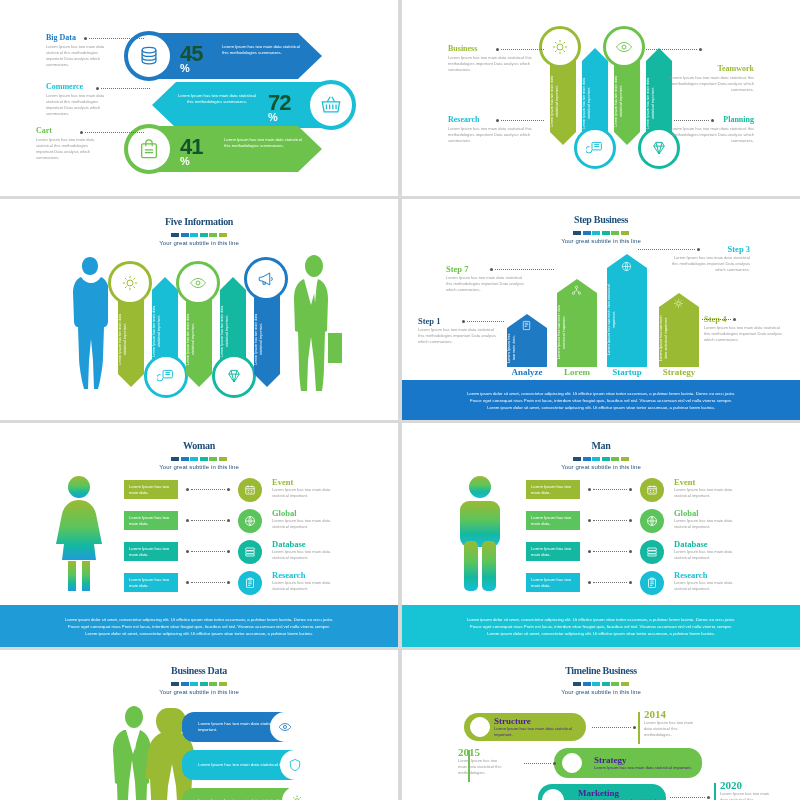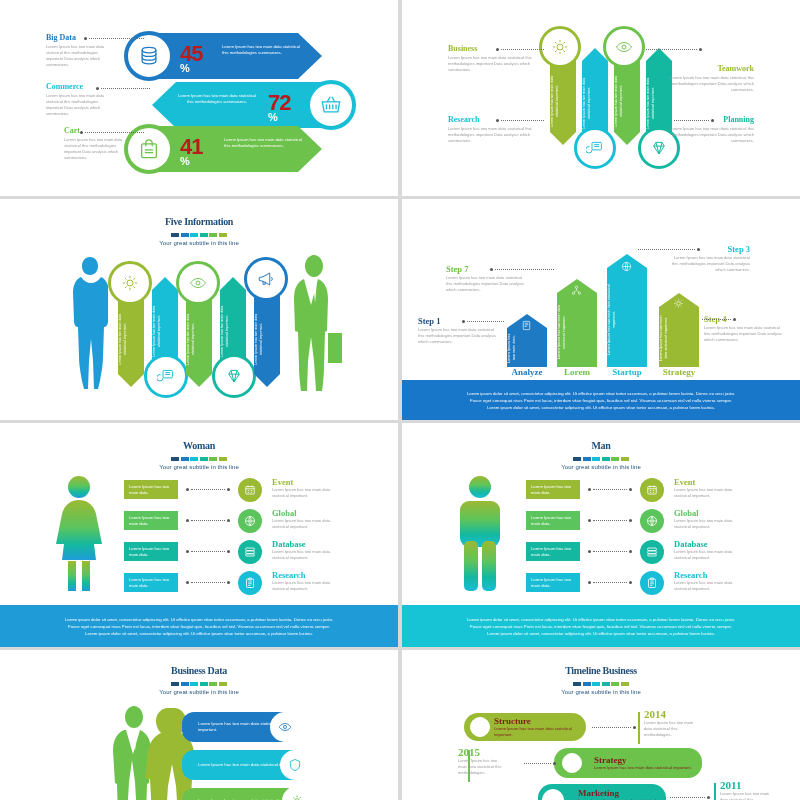--- a/index.html
+++ b/index.html
@@ -42,21 +42,21 @@
   .dots{display:flex;align-items:center;gap:2px;}
   .dots .cap{width:3.4px;height:3.4px;border-radius:50%;background:#555;}
   .dots .dash{flex:1;height:0;border-top:1.4px dotted #6e6e6e;}
   .circ{
     border-radius:50%;background:#fff;display:flex;align-items:center;
     justify-content:center;box-sizing:border-box;
   }
   svg{display:block;}
   .s1 .chev{position:absolute;}
   .s1 .num{
-    font-family:"Liberation Sans",sans-serif;font-weight:bold;color:#b91c1c;
+    font-family:"Liberation Sans",sans-serif;font-weight:bold;color:#14532d;
     font-size:22px;line-height:19px;letter-spacing:-1px;
   }
   .s1 .pct{font-size:11px;line-height:9px;font-weight:bold;color:#fff;}
   .s1 .body{font-size:4.2px;line-height:6px;color:#fff;width:78px;}
   .s1 .side{position:absolute;width:68px;}
   .s1 .side .h{font-size:8px;line-height:10px;}
   .s1 .side p{margin:1px 0 0 0;font-size:4.1px;line-height:6px;color:#9a9a9a;}
   .s2 .vtext{
     writing-mode:vertical-rl;transform:rotate(180deg);
     font-size:3.6px;line-height:5px;color:#fff;text-align:center;
@@ -97,21 +97,21 @@
   .p .rowlbl .h{font-size:8.5px;line-height:10px;}
   .p .rowlbl p{margin:0;font-size:4.1px;line-height:6px;color:#9a9a9a;}
 
   
   .s7 .pill{position:absolute;display:flex;align-items:center;
     border-radius:12px;color:#fff;font-size:4.3px;line-height:6px;
     padding-left:16px;box-sizing:border-box;}
 
   
   .s8 .pill{position:absolute;display:flex;align-items:center;
-    border-radius:14px;color:#7f1d1d;box-sizing:border-box;}
+    border-radius:14px;color:#4c1d95;box-sizing:border-box;}
   .s8 .pill .h{font-family:"Liberation Serif",serif;font-weight:bold;font-size:9px;line-height:10px;}
   .s8 .pill p{margin:0;font-size:4.2px;line-height:6px;}
   .s8 .yr{position:absolute;}
   .s8 .yr .y{font-family:"Liberation Serif",serif;font-weight:bold;font-size:11px;line-height:12px;}
   .s8 .yr p{margin:0;font-size:4.1px;line-height:6px;color:#9a9a9a;}
   .s8 .tick{position:absolute;width:1.6px;}
 </style>
 </head>
 <body>
 
@@ -170,21 +170,21 @@
     <div class="num" style="position:absolute;left:180px;top:137px;">41</div>
     <div class="pct" style="position:absolute;left:180px;top:157px;overflow:hidden;height:8px;">%</div>
     <div class="body" style="position:absolute;left:224px;top:137px;">Lorem Ipsum has two main data statistical this methodologies summarizes.</div>
     <div class="circ" style="position:absolute;left:124px;top:124px;width:50px;height:50px;border:4px solid #6cc24a;">
       <svg width="22" height="22" viewBox="0 0 24 24" fill="none" stroke="#6cc24a" stroke-width="1.4">
         <rect x="4" y="6.5" width="16" height="15" rx="1.5"></rect>
         <path d="M8.5 9V5.5a3.5 3.5 0 0 1 7 0V9"></path>
         <path d="M7.5 13h9M7.5 16h9"></path>
       </svg>
     </div>
-    <div class="side" style="left:64px;top:126px;">
+    <div class="side" style="left:36px;top:126px;">
       <div class="lbl-h h" style="color:#6cc24a;">Cart</div>
       <p>Lorem Ipsum has two main data statistical this methodologies important Data analysis which summarizes.</p>
     </div>
     <div class="dots" style="position:absolute;left:80px;top:131px;width:64px;">
       <span class="cap"></span>
         <span class="dash"></span>
     </div>
   </div>
 
   <div class="slide s2">
@@ -345,20 +345,32 @@
     <div class="circ" style="position:absolute;left:244px;top:58px;width:44px;height:44px;border:3px solid #1f7ac4;">
       <svg width="18" height="18" viewBox="0 0 24 24" fill="none" stroke="#1f7ac4" stroke-width="1.3">
         <path d="M3 10v4l5 1 9 5V4l-9 5z"></path>
         <path d="M19 9.5a3 3 0 0 1 0 5"></path>
         <path d="M8 15v4h3v-3.5"></path>
       </svg>
     </div>
   </div>
 
   <div class="slide s4">
+    <div style="position:absolute;left:0;right:0;top:12px;">
+      <div class="title t-xl">Step Business</div>
+      <div class="barset">
+        <i style="background:#1f4e79"></i>
+          <i style="background:#1f7ac4"></i>
+          <i style="background:#17bed5"></i>
+        <i style="background:#14b8a0"></i>
+          <i style="background:#6cc24a"></i>
+          <i style="background:#9aba33"></i>
+      </div>
+      <div class="subtitle">Your great subtitle in this line</div>
+    </div>
 
     <svg class="bar" style="left:105px;top:115px;" width="40" height="53">
       <path d="M20 0 40 14 V53 H0 V14 Z" fill="#1f7ac4"></path>
     </svg>
     <svg style="position:absolute;left:119px;top:121px;" width="11" height="11" viewBox="0 0 24 24" fill="none" stroke="#fff" stroke-width="1.4">
       <rect x="5" y="3" width="14" height="18" rx="1.5"></rect>
         <path d="M8 7h8M8 10.5h8M8 14h5"></path>
     </svg>
     <div class="vtext" style="position:absolute;left:105px;top:134px;width:40px;height:30px;">Lorem Ipsum has two main data.</div>
     <div class="caption" style="left:105px;top:168px;width:40px;color:#1f7ac4;">Analyze</div>
@@ -776,18 +788,18 @@
         <rect x="5" y="3" width="14" height="18" rx="1.5"></rect>
           <path d="M8 7.5h8M8 11h8M8 14.5h8M8 18h5"></path>
       </svg>
     </div>
     <div class="dots" style="position:absolute;left:268px;top:146px;width:40px;flex-direction:row-reverse;">
       <span class="cap"></span>
         <span class="dash"></span>
     </div>
     <div class="tick" style="left:312px;top:133px;height:28px;background:#14b8a0;"></div>
     <div class="yr" style="left:318px;top:129px;width:54px;">
-      <div class="y" style="color:#14b8a0;">2011</div>
+      <div class="y" style="color:#14b8a0;">2020</div>
       <p>Lorem Ipsum has two main data statistical this methodologies.</p>
     </div>
   </div>
 
 </div>
 
 </body></html>

